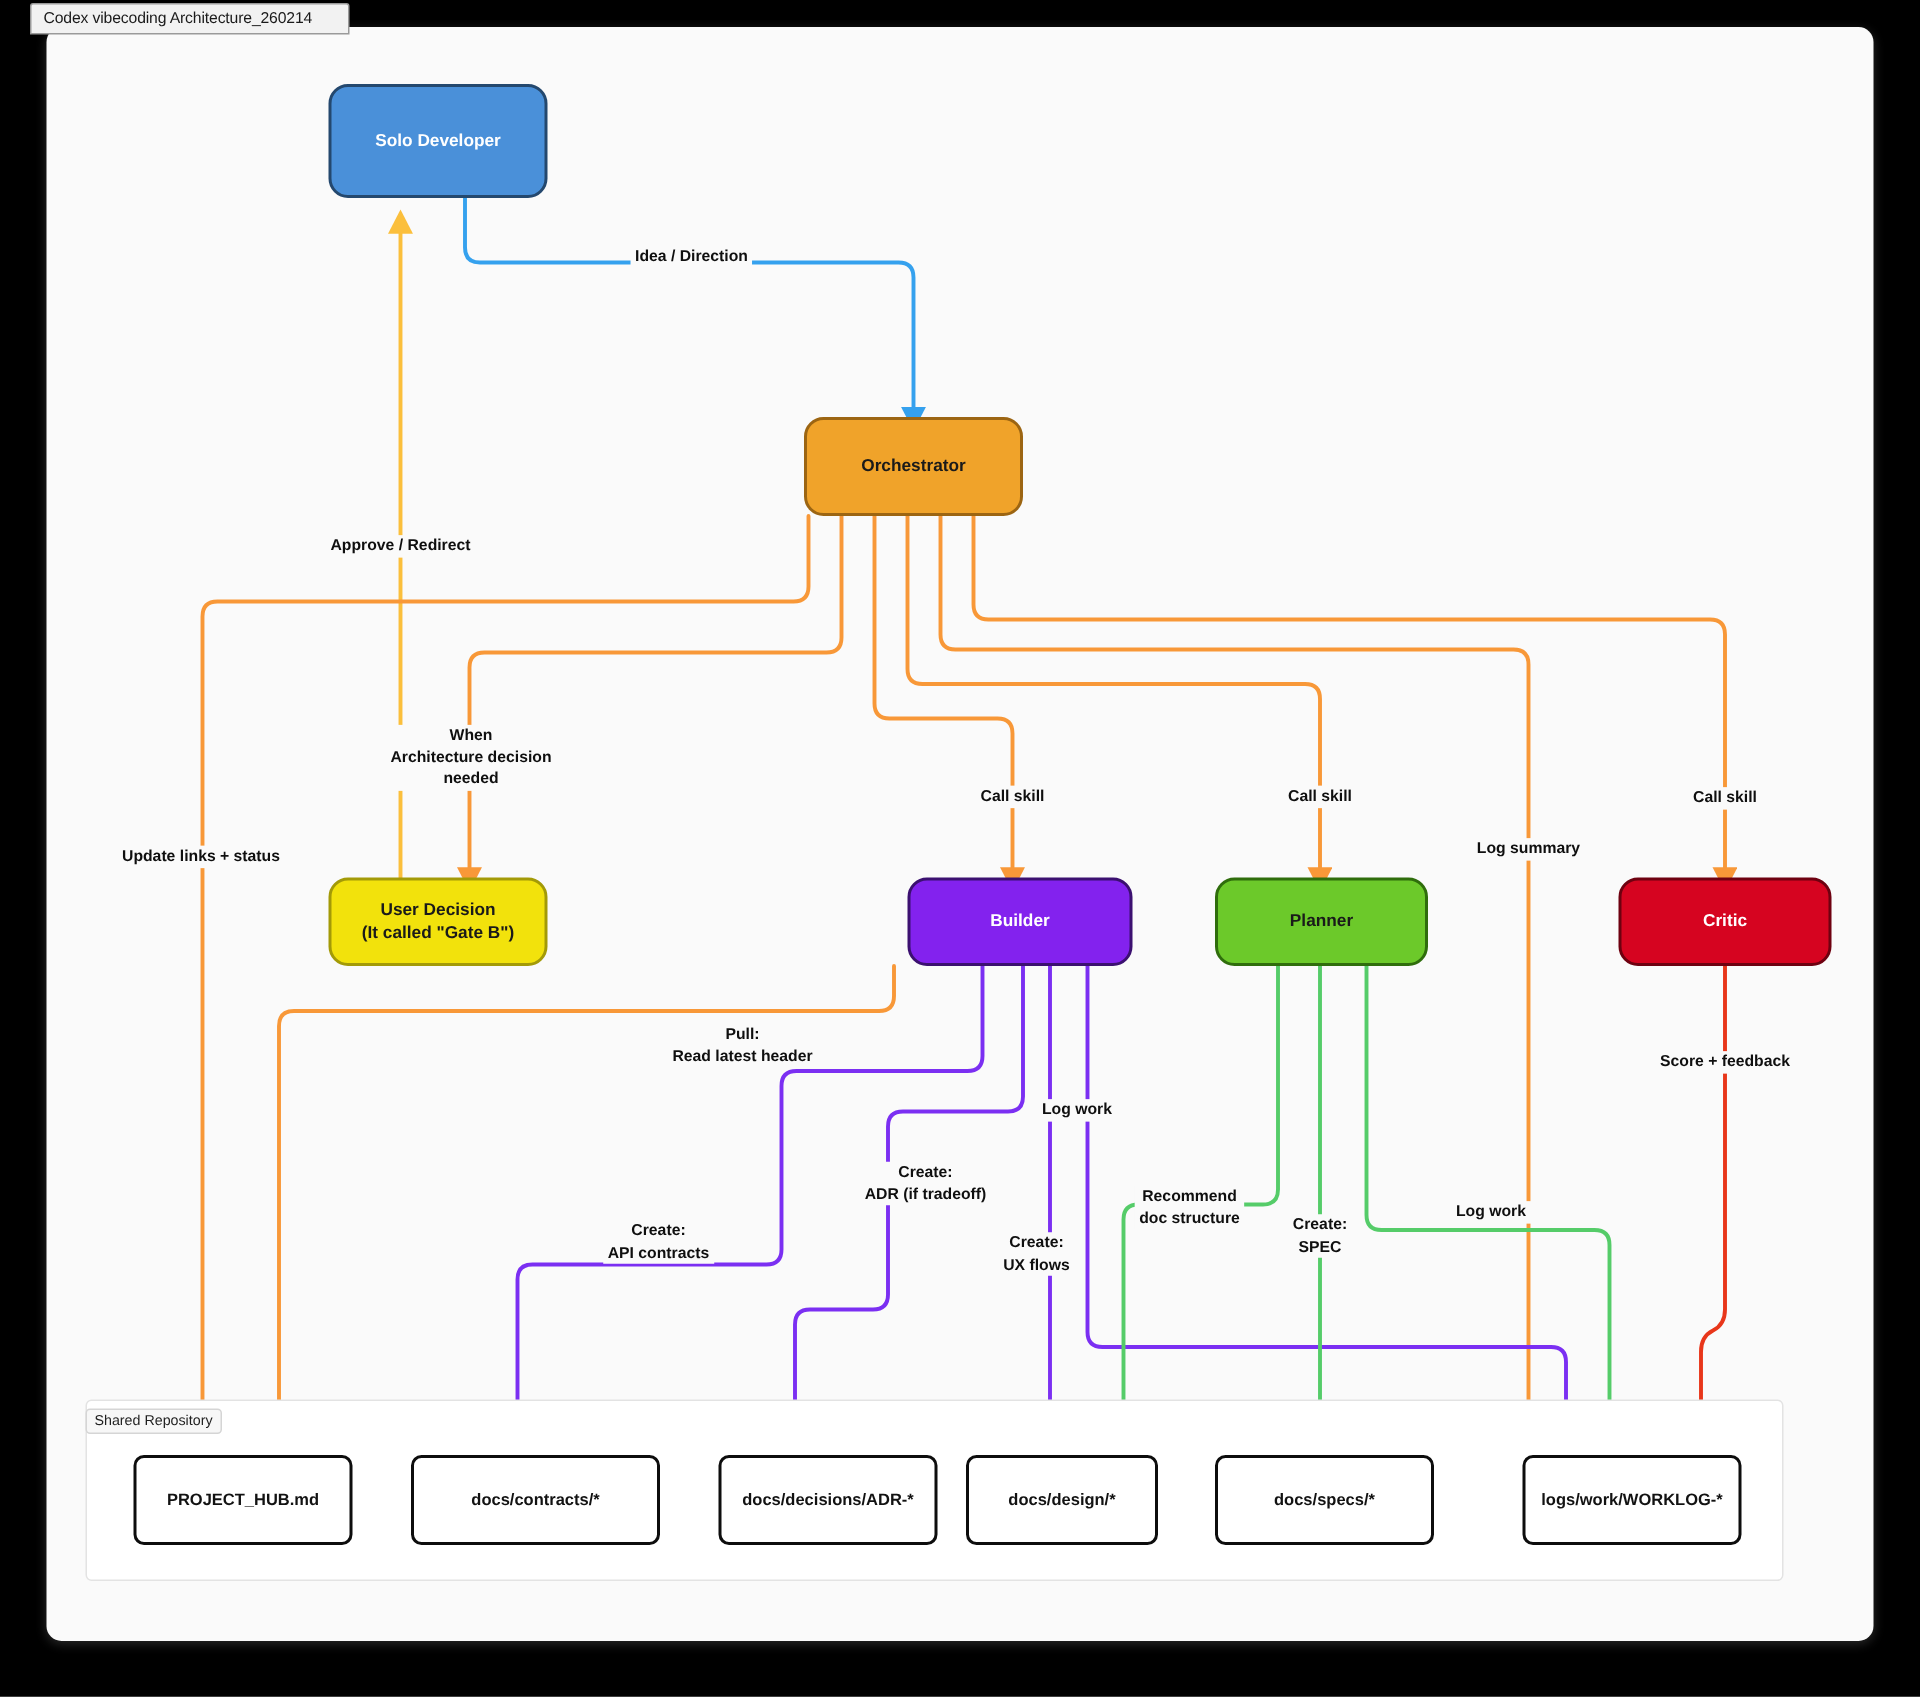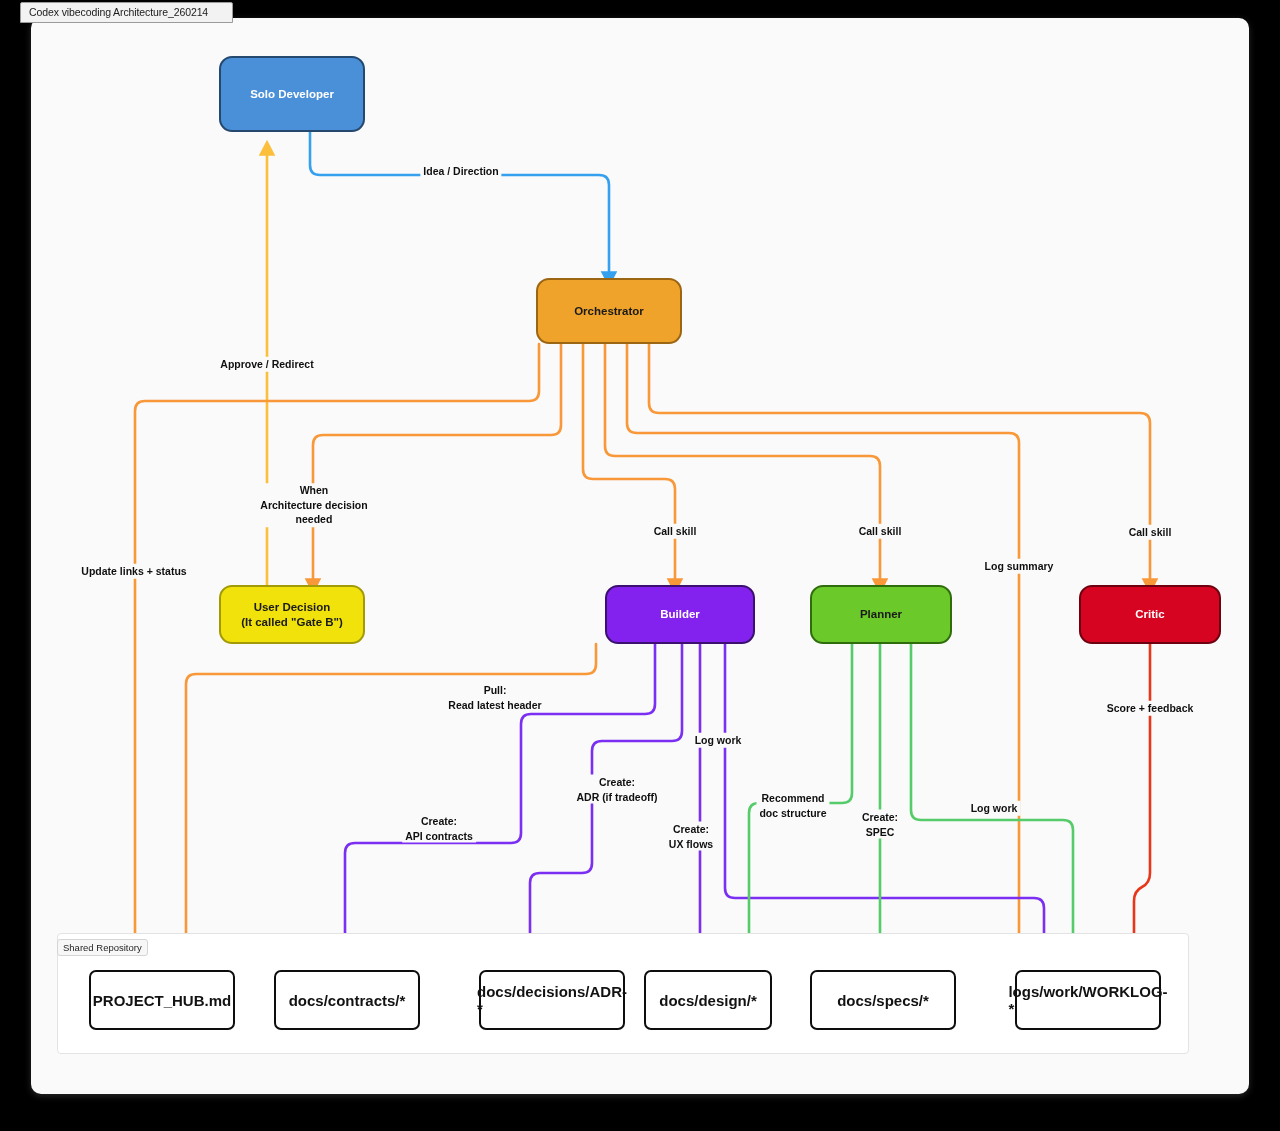--- a/index.html
+++ b/index.html
@@ -59,21 +59,21 @@
   .n-gate  { background:#f2e20c; border:2.5px solid #a39a07; color:#1a1a1a; }
   .n-build { background:#8322ee; border:2.5px solid #3b1070; color:#ffffff; }
   .n-plan  { background:#6cc92a; border:2.5px solid #2f6d0c; color:#1a1a1a; }
   .n-crit  { background:#d60420; border:2.5px solid #6e0110; color:#ffffff; }
   .repo-box {
     position: absolute;
     background: #ffffff;
     border: 2.5px solid #0d0d0d;
     border-radius: 7px;
     display: flex; align-items: center; justify-content: center;
-    font-size: 15px; font-weight: bold; color: #121212;
+    font-size: 11px; font-weight: bold; color: #121212;
     z-index: 12;
   }
   #repo-group {
     position: absolute;
     left: 26px; top: 915px;
     width: 1132px; height: 121px;
     background: #ffffff;
     border: 1px solid #e3e3e3;
     border-radius: 4px;
     z-index: 6;
@@ -192,21 +192,21 @@
     <div class="node n-crit" style="left:1048px;top:567px;width:142px;height:59px;">
       <span>Critic</span>
     </div>
 
     <div id="repo-group"></div>
     <div id="repo-label">Shared Repository</div>
 
     <div class="repo-box" style="left:58px;top:952px;width:146px;height:60px;">
       <span>PROJECT_HUB.md</span>
     </div>
-    <div class="repo-box" style="left:243px;top:952px;width:146px;height:60px;">
+    <div class="repo-box" style="left:243px;top:952px;width:166px;height:60px;">
       <span>docs/contracts/*</span>
     </div>
     <div class="repo-box" style="left:448px;top:952px;width:146px;height:60px;">
       <span>docs/decisions/ADR-*</span>
     </div>
     <div class="repo-box" style="left:613px;top:952px;width:128px;height:60px;">
       <span>docs/design/*</span>
     </div>
     <div class="repo-box" style="left:779px;top:952px;width:146px;height:60px;">
       <span>docs/specs/*</span>

